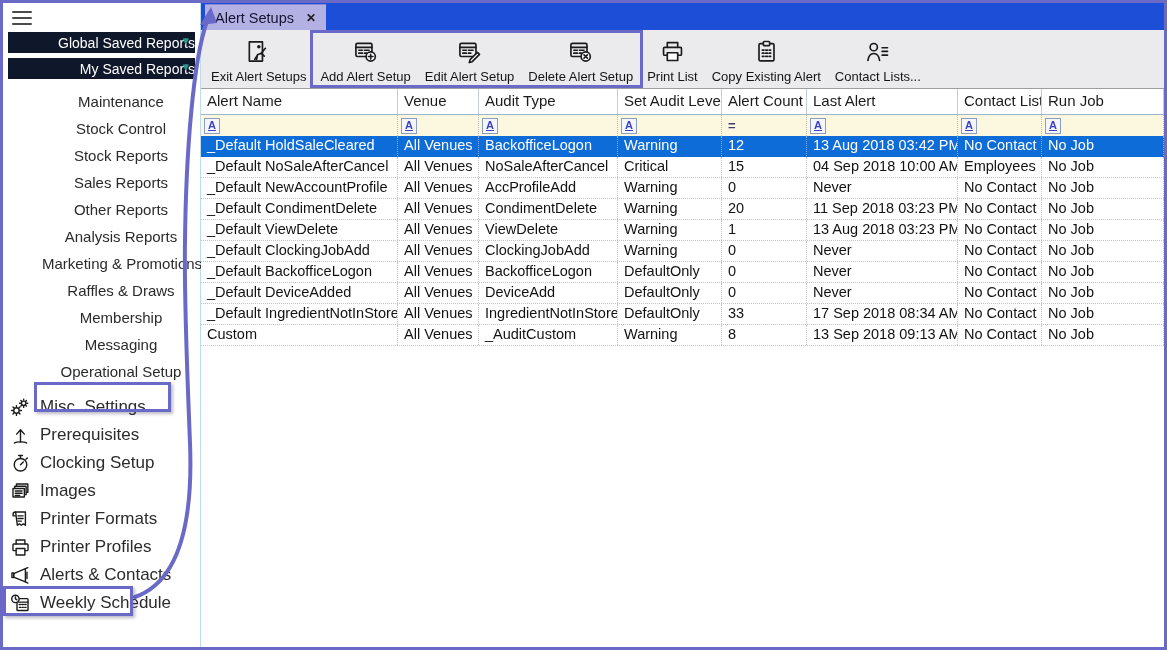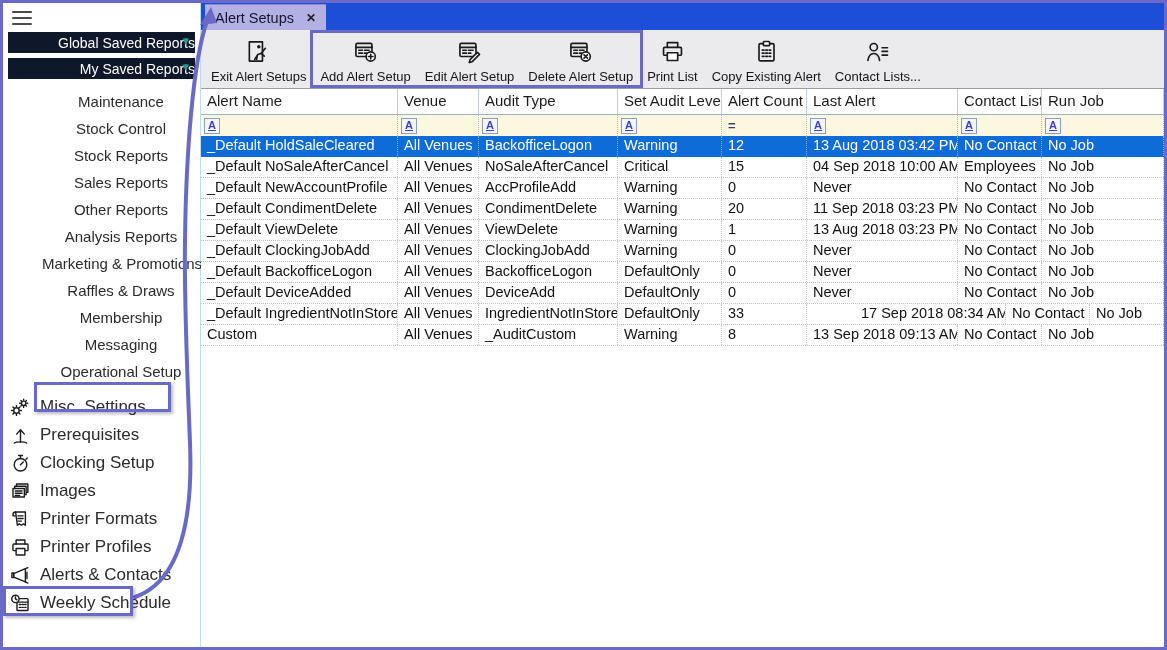--- a/index.html
+++ b/index.html
@@ -392,21 +392,21 @@
           <div class="g-cell" style="width: 151px;">Never</div>
           <div class="g-cell" style="width: 84px;">No Contact</div>
           <div class="g-cell" style="flex: 1 1 0%;">No Job</div>
         </div>
         <div class="g-row">
           <div class="g-cell" style="width: 197px;">_Default IngredientNotInStore</div>
           <div class="g-cell" style="width: 81px;">All Venues</div>
           <div class="g-cell" style="width: 139px;">IngredientNotInStore</div>
           <div class="g-cell" style="width: 104px;">DefaultOnly</div>
           <div class="g-cell" style="width: 85px;">33</div>
-          <div class="g-cell" style="width: 151px; margin-left: 48px;">17 Sep 2018 08:34 AM</div>
+          <div class="g-cell" style="width: 151px;">17 Sep 2018 08:34 AM</div>
           <div class="g-cell" style="width: 84px;">No Contact</div>
           <div class="g-cell" style="flex: 1 1 0%;">No Job</div>
         </div>
         <div class="g-row">
           <div class="g-cell" style="width: 197px;">Custom</div>
           <div class="g-cell" style="width: 81px;">All Venues</div>
           <div class="g-cell" style="width: 139px;">_AuditCustom</div>
           <div class="g-cell" style="width: 104px;">Warning</div>
           <div class="g-cell" style="width: 85px;">8</div>
           <div class="g-cell" style="width: 151px;">13 Sep 2018 09:13 AM</div>

